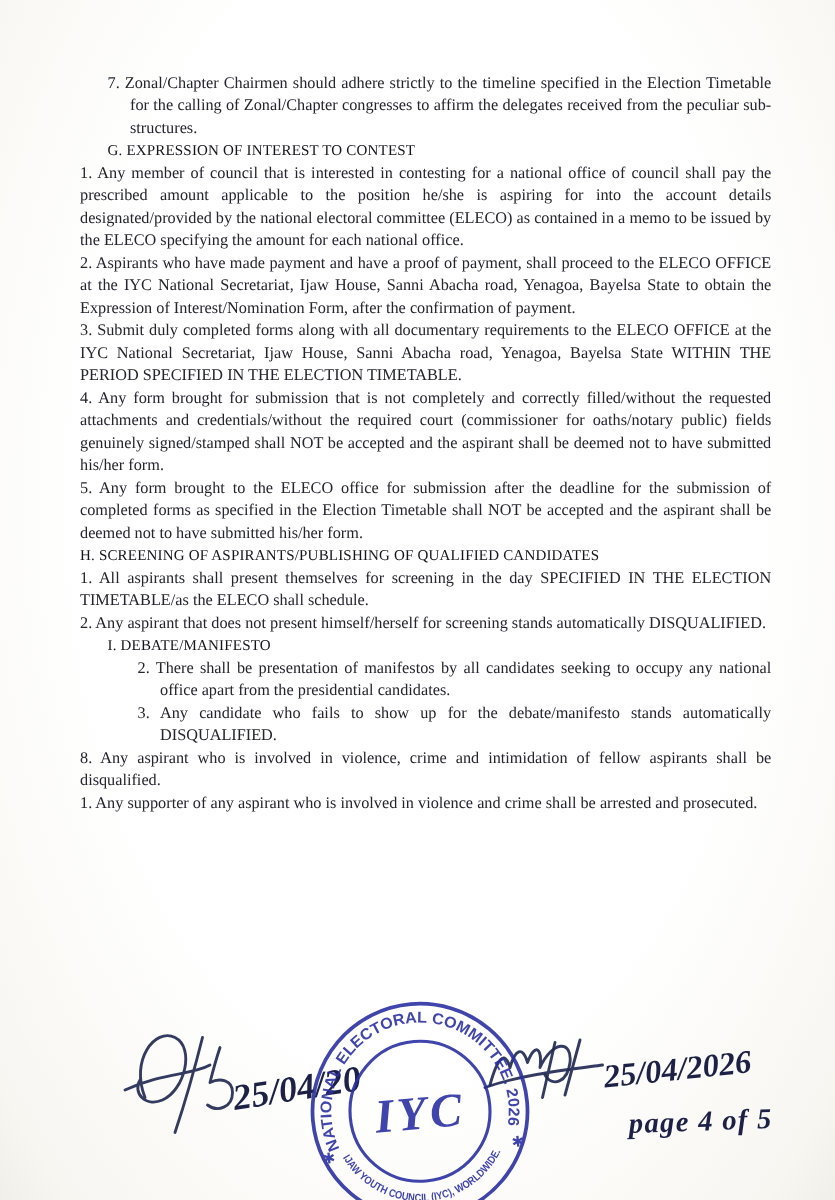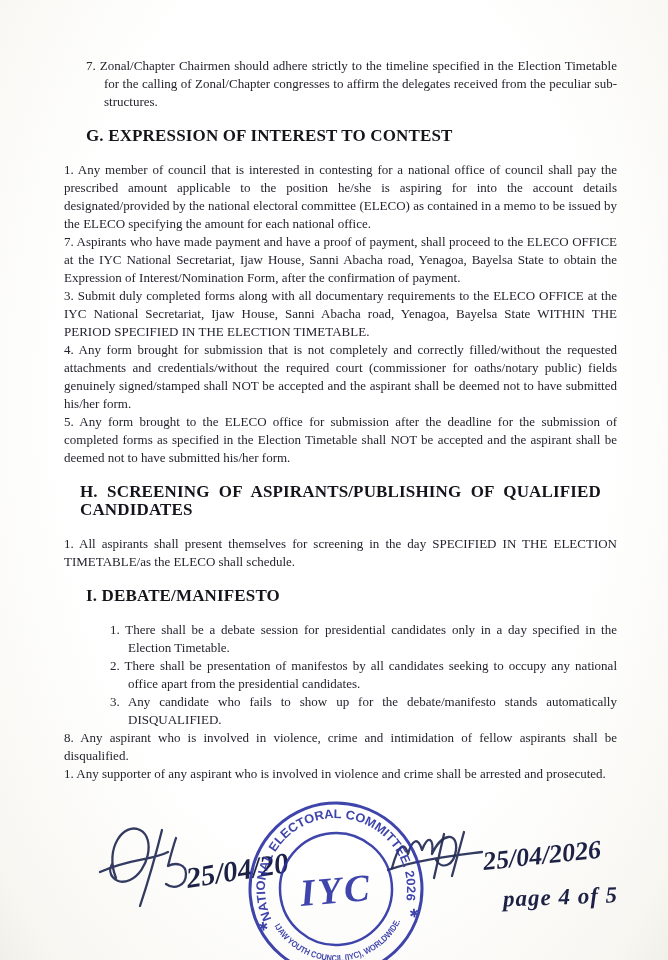--- a/index.html
+++ b/index.html
@@ -11,21 +11,21 @@
     color:#24242e;
   }
   .doc{
     position:absolute;left:64px;top:57px;width:553px;
     font-size:13px;line-height:18px;text-align:justify;
     -webkit-font-smoothing:antialiased;
   }
   .p{margin:0;}
   .hang7{padding-left:40px;text-indent:-18px;}
   .hangI{padding-left:64px;text-indent:-18px;}
-  .h{margin:16px;font-size:17px;line-height:18px;font-weight:bold;color:#14141b;letter-spacing:.15px;}
+  .h{margin:0;font-size:12px;line-height:18px;font-weight:normal;color:#14141b;letter-spacing:.15px;}
   .h.indent{margin-left:22px;}
   
   .sig{position:absolute;}
   .sig path{fill:none;stroke:#222a52;stroke-width:2.3;stroke-linecap:round;stroke-linejoin:round;opacity:.92;}
   .hand{fill:#1c2145;font-family:"Liberation Serif",serif;font-style:italic;font-weight:bold;}
   .pagenote{
     position:absolute;left:503px;top:884px;width:140px;
     font-family:"Liberation Serif",serif;font-style:italic;font-weight:bold;
     font-size:23px;color:#1c2145;transform:rotate(-2deg);letter-spacing:1px;
   }
@@ -41,30 +41,30 @@
 </head>
 <body>
 
 <div class="page">
 
   <div class="doc">
     <p class="p hang7">7. Zonal/Chapter Chairmen should adhere strictly to the timeline specified in the Election Timetable for the calling of Zonal/Chapter congresses to affirm the delegates received from the peculiar sub-structures.</p>
 
     <h3 class="h indent">G. EXPRESSION OF INTEREST TO CONTEST</h3>
     <p class="p">1. Any member of council that is interested in contesting for a national office of council shall pay the prescribed amount applicable to the position he/she is aspiring for into the account details designated/provided by the national electoral committee (ELECO) as contained in a memo to be issued by the ELECO specifying the amount for each national office.</p>
-    <p class="p">7. Aspirants who have made payment and have a proof of payment, shall proceed to the ELECO OFFICE at the IYC National Secretariat, Ijaw House, Sanni Abacha road, Yenagoa, Bayelsa State to obtain the Expression of Interest/Nomination Form, after the confirmation of payment.</p>
+    <p class="p">2. Aspirants who have made payment and have a proof of payment, shall proceed to the ELECO OFFICE at the IYC National Secretariat, Ijaw House, Sanni Abacha road, Yenagoa, Bayelsa State to obtain the Expression of Interest/Nomination Form, after the confirmation of payment.</p>
     <p class="p">3. Submit duly completed forms along with all documentary requirements to the ELECO OFFICE at the IYC National Secretariat, Ijaw House, Sanni Abacha road, Yenagoa, Bayelsa State WITHIN THE PERIOD SPECIFIED IN THE ELECTION TIMETABLE.</p>
     <p class="p">4. Any form brought for submission that is not completely and correctly filled/without the requested attachments and credentials/without the required court (commissioner for oaths/notary public) fields genuinely signed/stamped shall NOT be accepted and the aspirant shall be deemed not to have submitted his/her form.</p>
     <p class="p">5. Any form brought to the ELECO office for submission after the deadline for the submission of completed forms as specified in the Election Timetable shall NOT be accepted and the aspirant shall be deemed not to have submitted his/her form.</p>
 
     <h3 class="h">H. SCREENING OF ASPIRANTS/PUBLISHING OF QUALIFIED CANDIDATES</h3>
     <p class="p">1. All aspirants shall present themselves for screening in the day SPECIFIED IN THE ELECTION TIMETABLE/as the ELECO shall schedule.</p>
+    <p class="p">2. Any aspirant that does not present himself/herself for screening stands automatically DISQUALIFIED.</p>
 
     <h3 class="h indent">I. DEBATE/MANIFESTO</h3>
-    <p class="p hangI">1. There shall be a debate session for presidential candidates only in a day specified in the Election Timetable.</p>
     <p class="p hangI">2. There shall be presentation of manifestos by all candidates seeking to occupy any national office apart from the presidential candidates.</p>
     <p class="p hangI">3. Any candidate who fails to show up for the debate/manifesto stands automatically DISQUALIFIED.</p>
 
     <p class="p">8. Any aspirant who is involved in violence, crime and intimidation of fellow aspirants shall be disqualified.</p>
     <p class="p">1. Any supporter of any aspirant who is involved in violence and crime shall be arrested and prosecuted.</p>
   </div>
 
   <svg class="sig" style="left:96px;top:814px;" width="260" height="110" viewBox="0 0 260 110">
     <path d="M 20 64 C 8 34 28 8 44 16 C 60 24 52 58 34 66 C 20 72 10 60 16 50 M 4 58 C 34 44 58 46 72 38 M 66 16 C 60 40 54 62 44 92"></path>
     <path d="M 80 24 C 76 36 74 44 72 52 C 80 48 90 50 90 60 C 90 72 78 76 70 70"></path>

